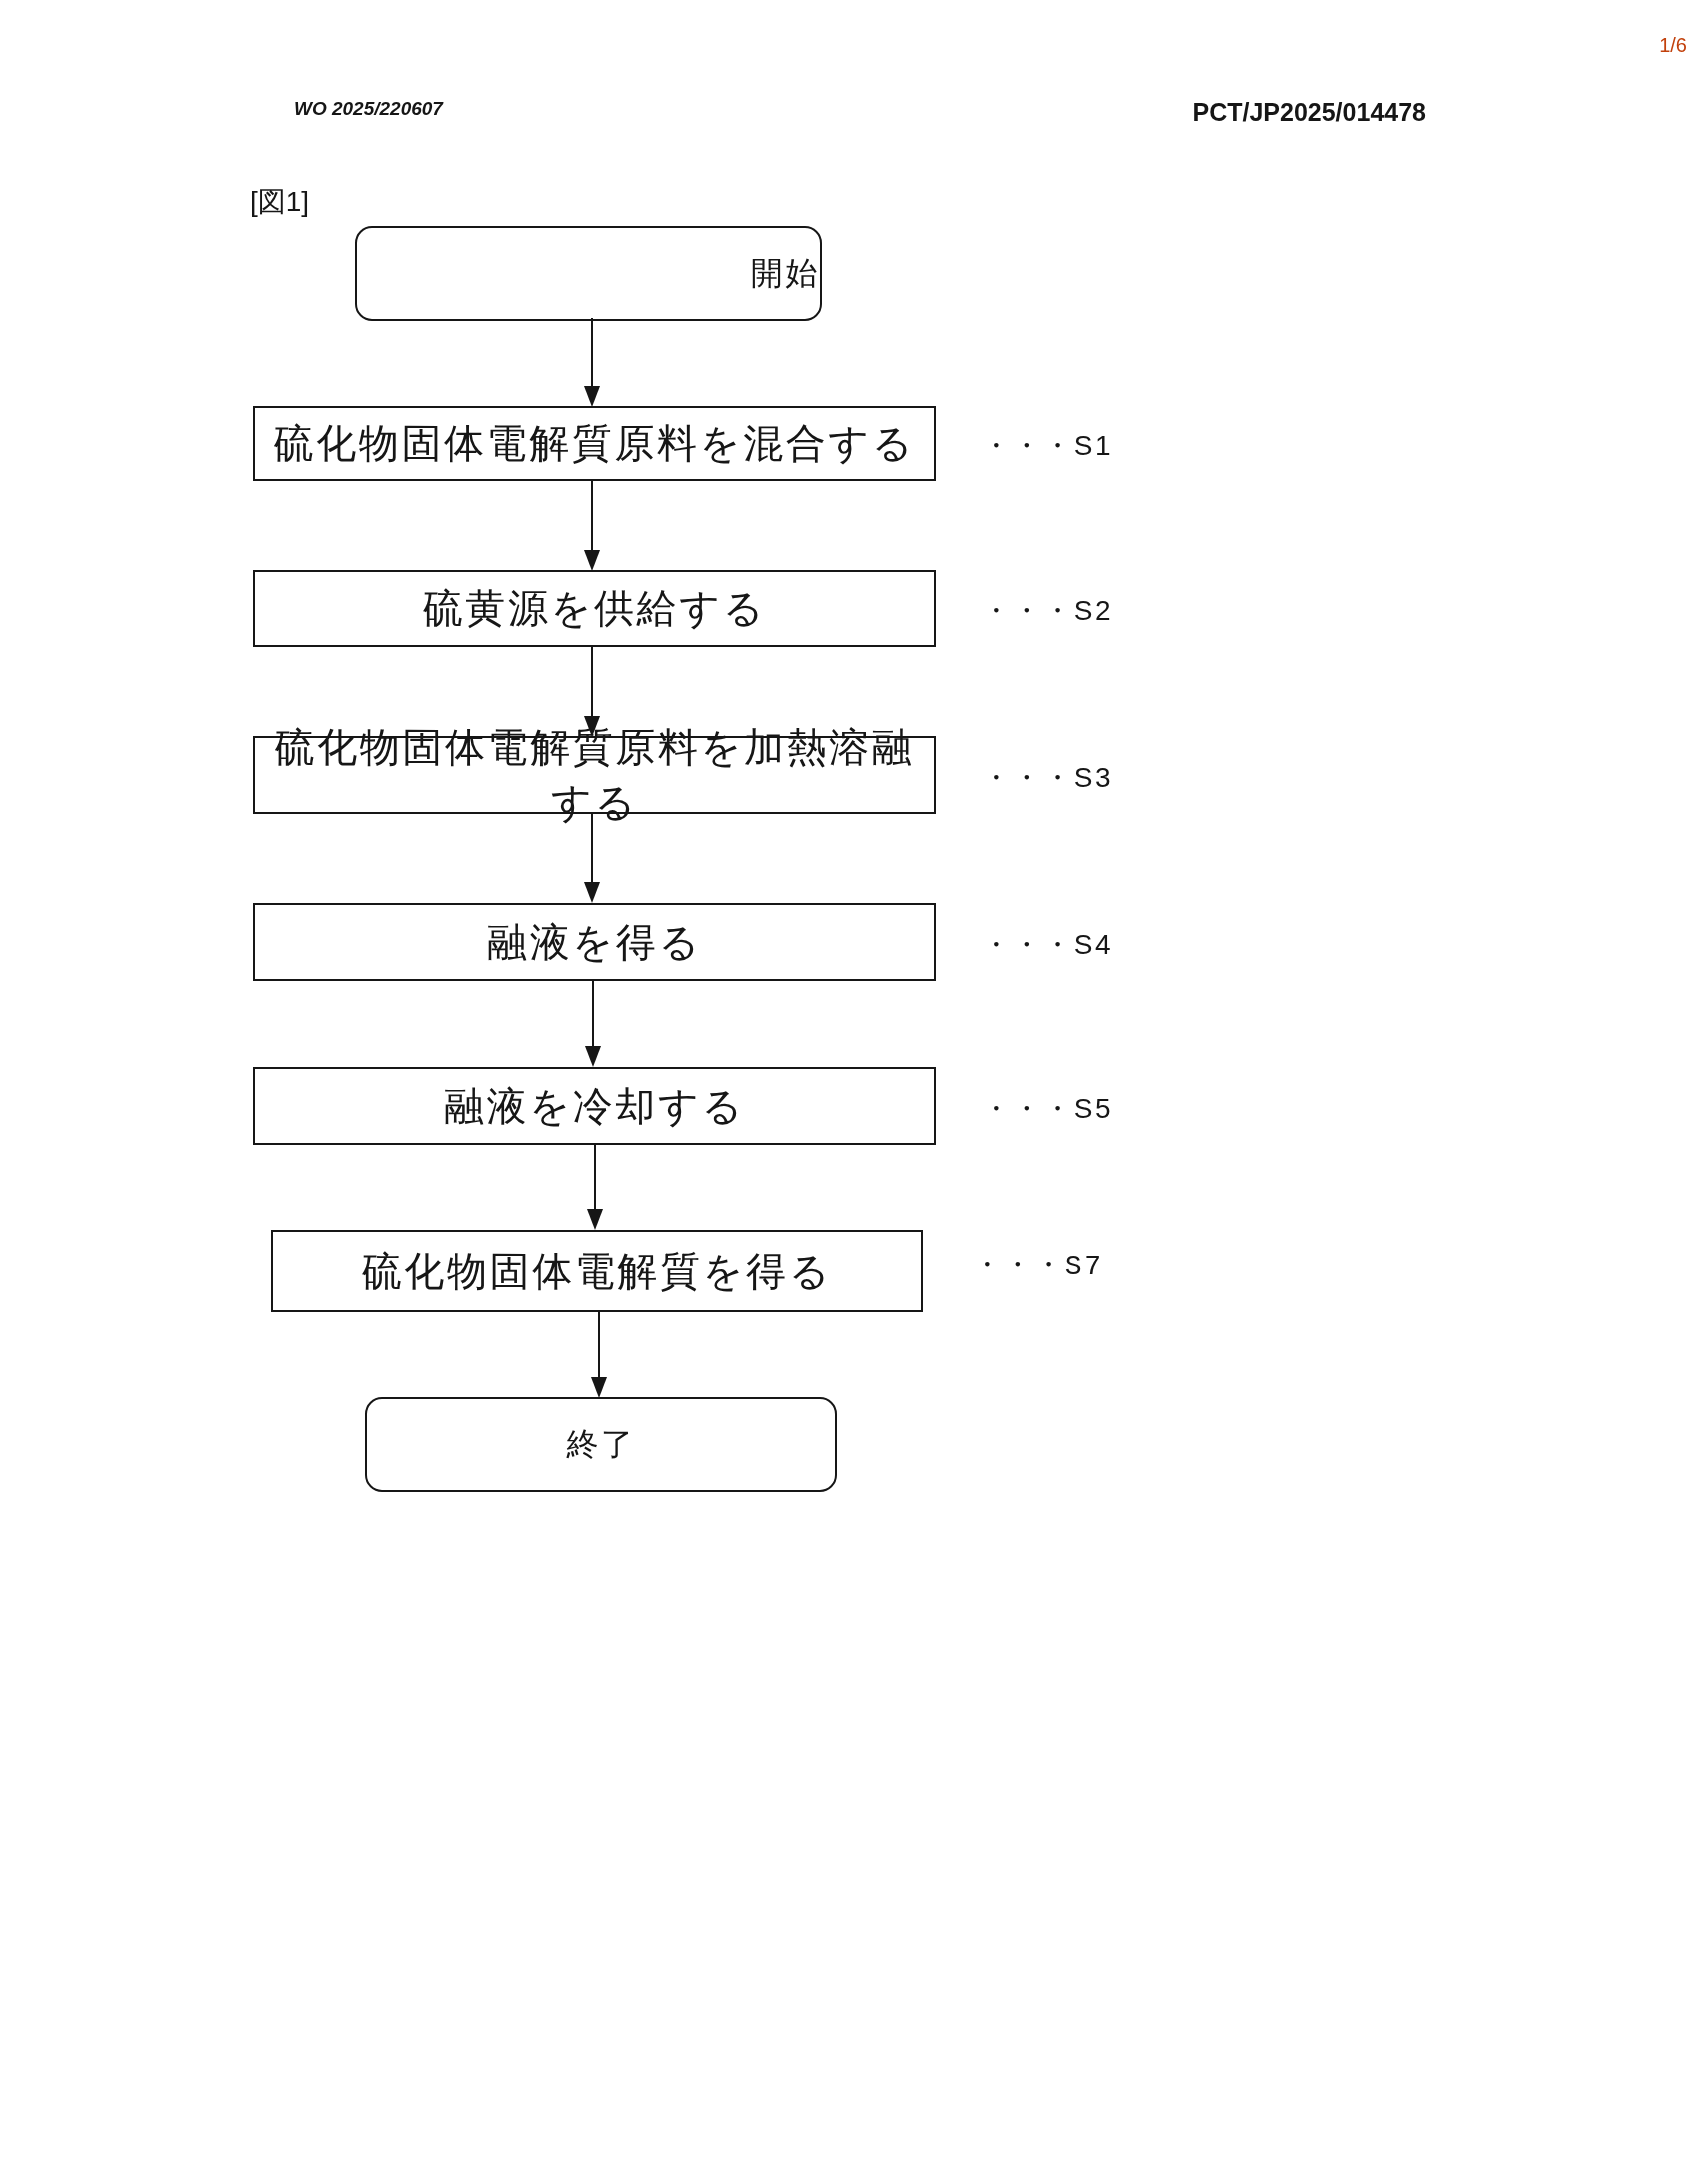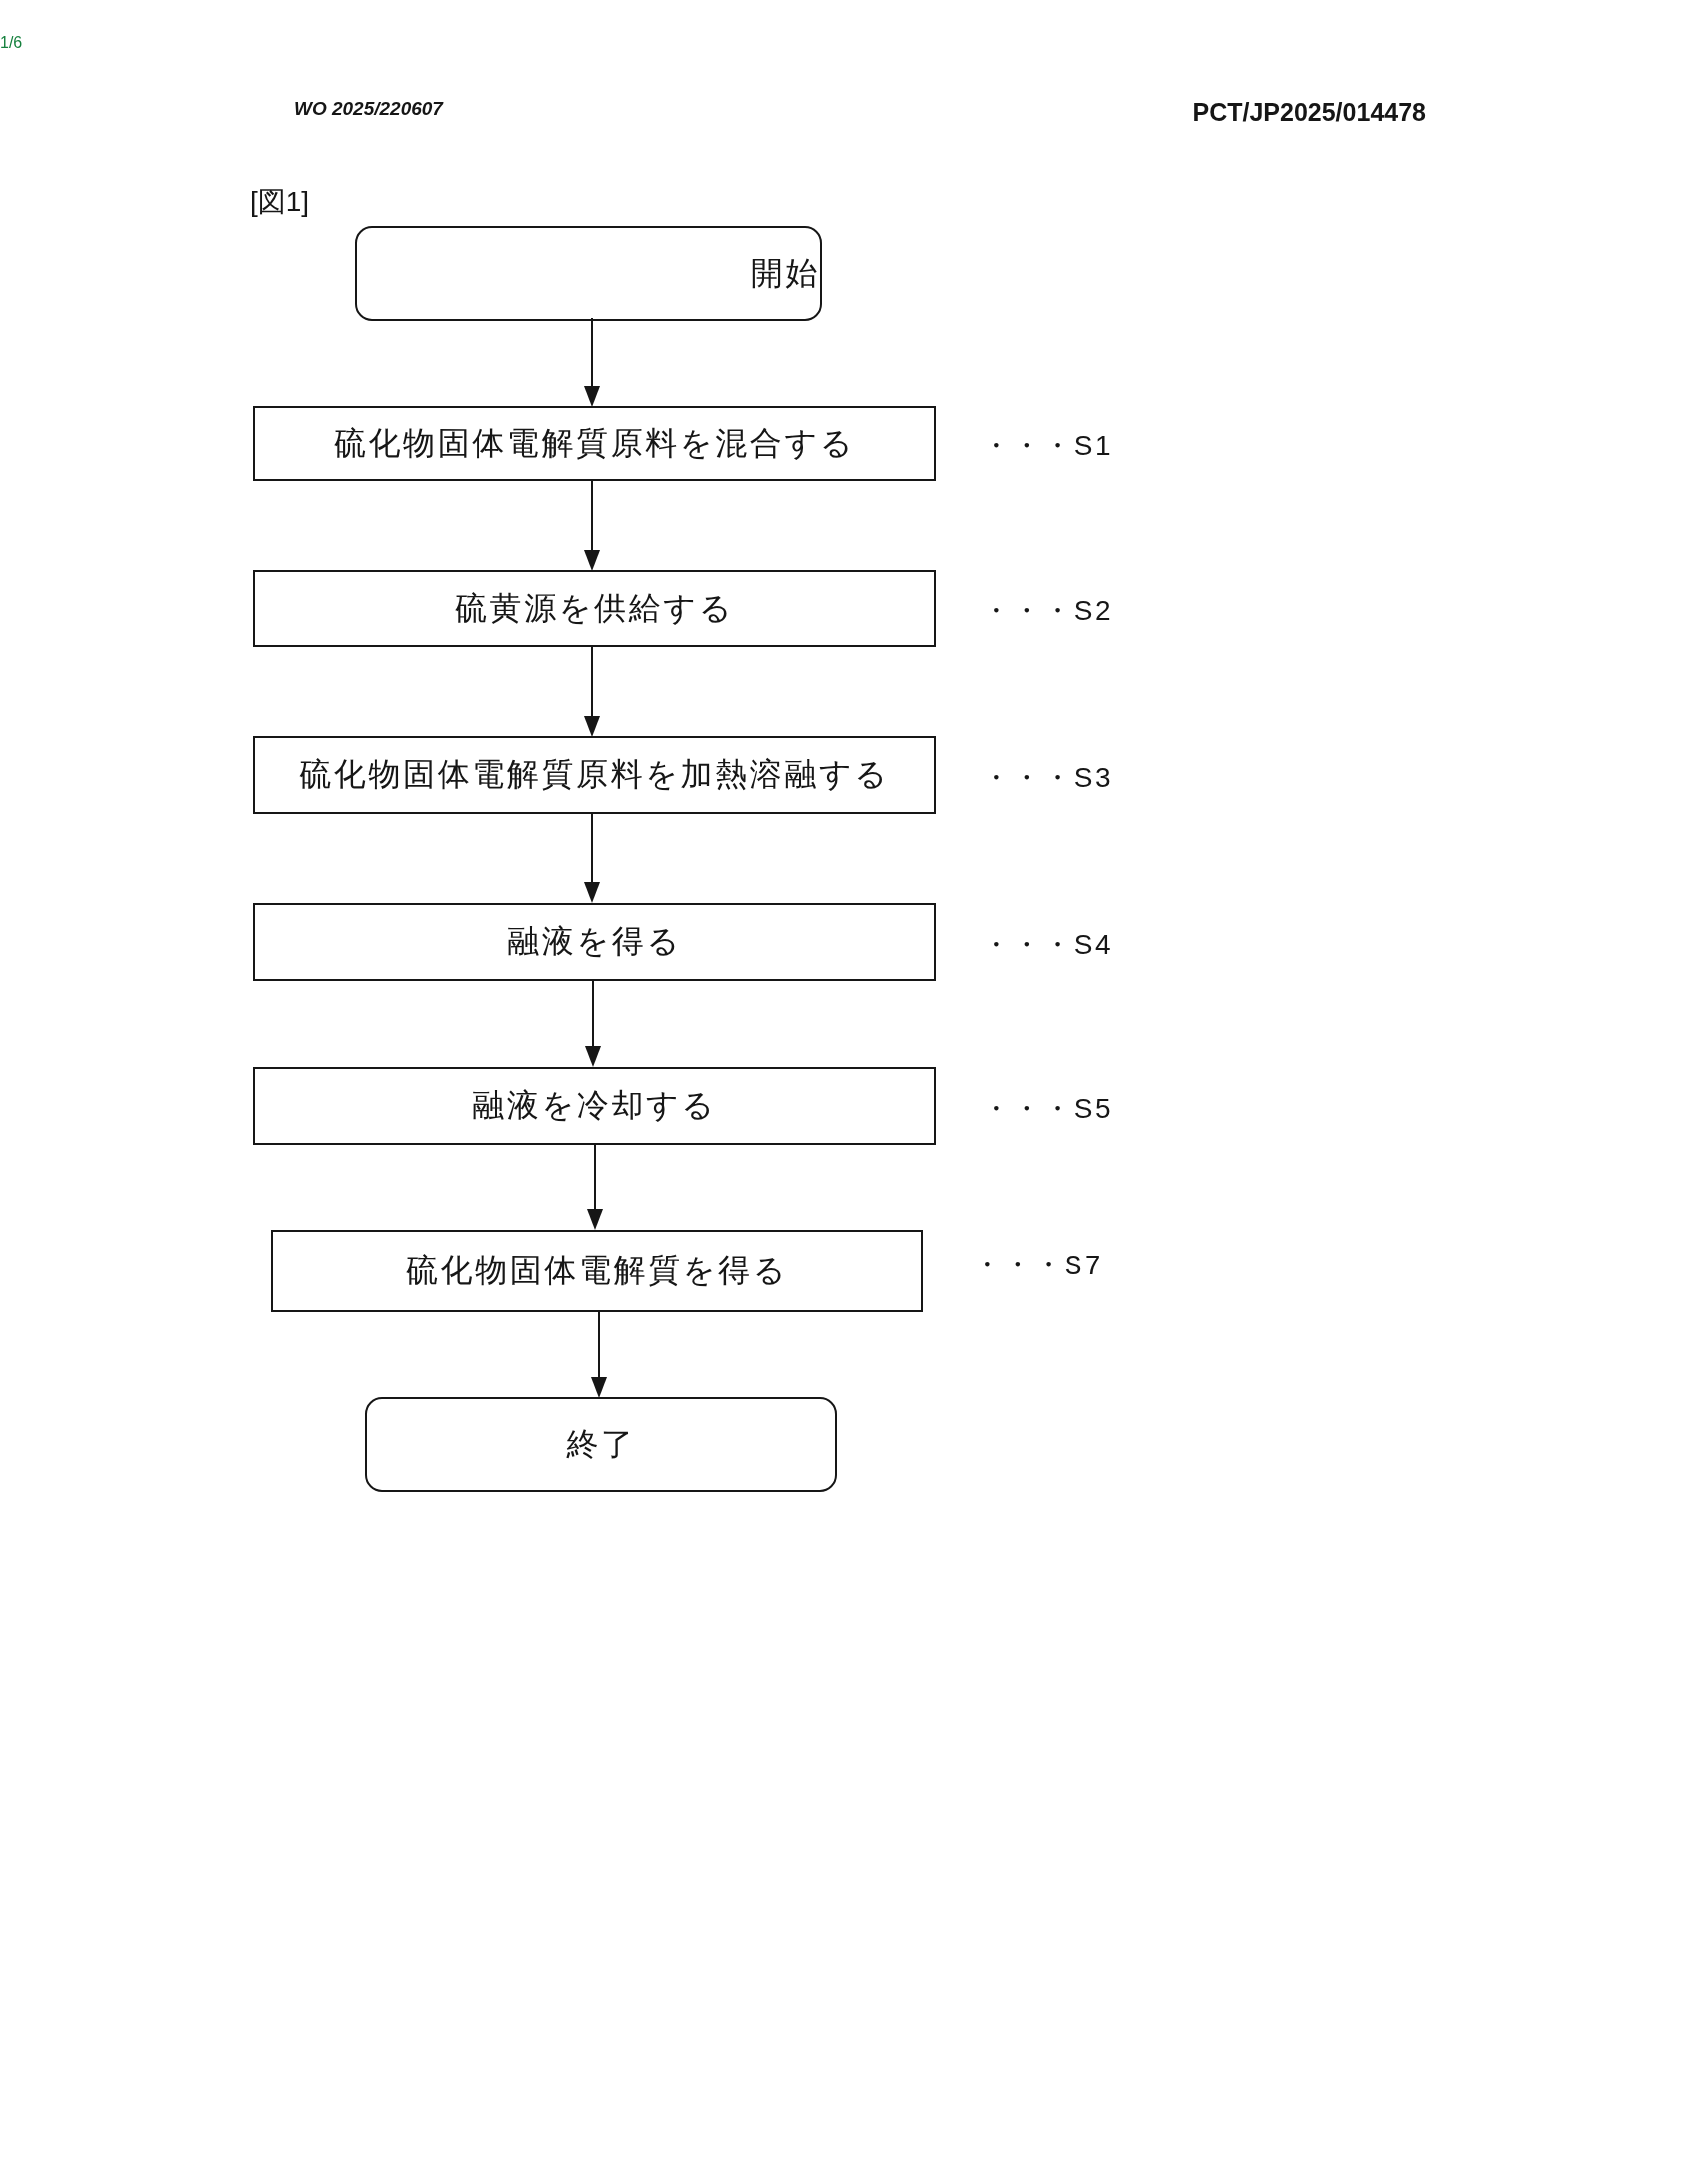--- a/index.html
+++ b/index.html
@@ -14,23 +14,23 @@
     background: #ffffff;
     color: #161616;
     font-family: "Liberation Sans", "DejaVu Sans", sans-serif;
     overflow: hidden;
   }
   .page-num {
     position: absolute;
     top: 34px;
     left: 0;
     right: 0;
-    text-align: left;
-    font-size: 16px;
-    color: #15803d;
+    text-align: right;
+    font-size: 20px;
+    color: #c2410c;
   }
   .hdr-left {
     position: absolute;
     top: 98px;
     left: 294px;
     font-size: 19px;
     font-weight: bold;
     font-style: italic;
   }
   .hdr-right {
@@ -58,21 +58,21 @@
     font-size: 32px;
     letter-spacing: 2.6px;
   }
   .process {
     position: absolute;
     border: 2.6px solid #161616;
     background: #ffffff;
     display: flex;
     align-items: center;
     justify-content: center;
-    font-size: 32px;
+    font-size: 40px;
     letter-spacing: 2.6px;
     text-align: center;
   }
   .step-ref {
     position: absolute;
     font-size: 28px;
     letter-spacing: 2.6px;
     white-space: nowrap;
   }
   .arrow {

